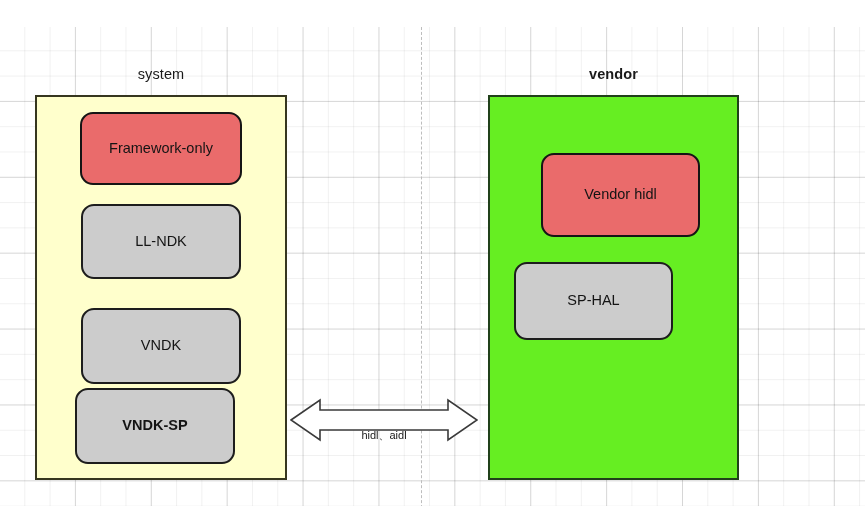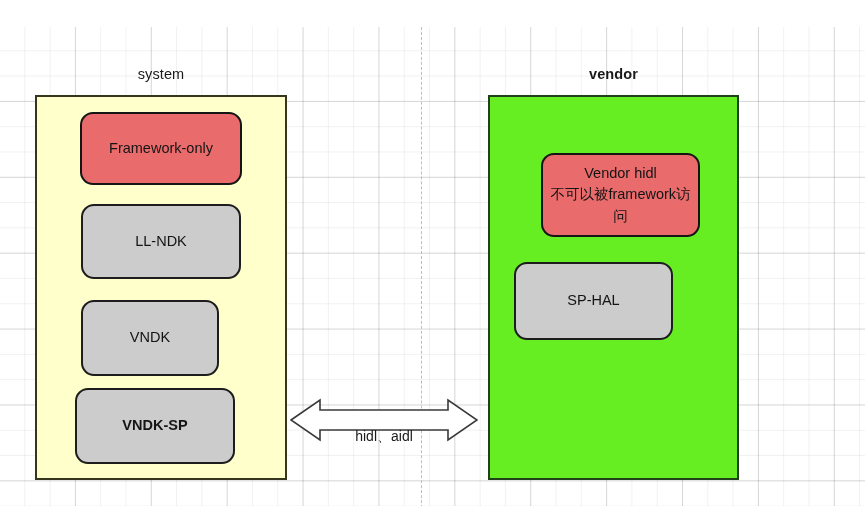--- a/index.html
+++ b/index.html
@@ -97,21 +97,21 @@
     height: 44px;
   }
   .arrow-wrap svg { display: block; }
 
   .arrow-label {
     position: absolute;
     left: 290px;
     top: 401px;
     width: 188px;
     text-align: center;
-    font-size: 14px;
+    font-size: 11px;
     color: #1a1a1a;
     white-space: nowrap;
   }
 
   .watermark {
     position: absolute;
     left: 645px;
     top: 474px;
     width: 215px;
     height: 28px;
@@ -149,41 +149,40 @@
       <span class="node-text">Framework-only</span>
     </div>
   </div>
 
   <div class="node gray" style="left:81px; top:177px; width:160px; height:75px;">
     <div>
       <span class="node-text">LL-NDK</span>
     </div>
   </div>
 
-  <div class="node gray" style="left:81px; top:273px; width:138px; height:76px;">
+  <div class="node gray" style="left:81px; top:281px; width:160px; height:76px;">
     <div>
       <span class="node-text">VNDK</span>
     </div>
   </div>
 
   <div class="node gray" style="left:75px; top:361px; width:160px; height:76px;font-weight:bold;">
     <div>
       <span class="node-text">VNDK-SP</span>
     </div>
   </div>
 
   <div class="group-title" style="left:488px; top:39px; width:251px;font-weight:bold;">vendor</div>
 
   <div class="container-box vendor" style="left:488px; top:68px; width:251px; height:385px;">
   </div>
 
   <div class="node red" style="left:541px; top:126px; width:159px; height:84px;">
     <div>
       <span class="node-text">Vendor hidl</span>
-      <span class="node-text">不可以被framework访问</span>
     </div>
   </div>
 
   <div class="node gray" style="left:514px; top:235px; width:159px; height:78px;">
     <div>
       <span class="node-text">SP-HAL</span>
     </div>
   </div>
 
   <div class="arrow-wrap">

